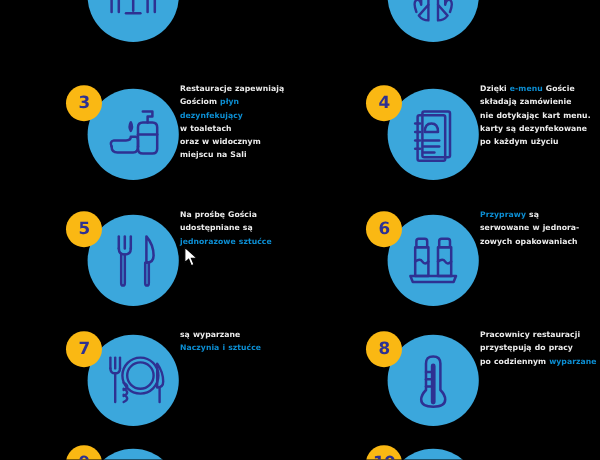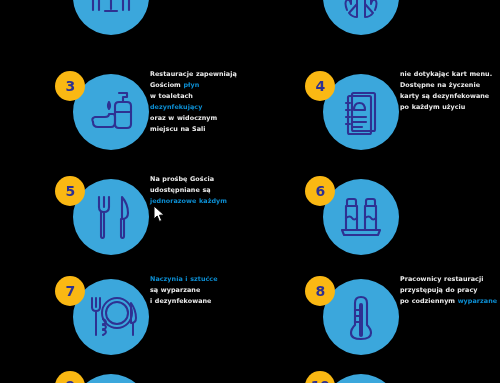--- a/index.html
+++ b/index.html
@@ -105,22 +105,22 @@
             <path d="M26 18 Q24 22 26 25 Q28 22 26 18 Z"></path>
             <path d="M10 38 Q8 34 12 33 L22 33 Q26 33 26 30 L30 30 Q32 30 32 33 L32 38"></path>
             <path d="M10 38 Q10 43 15 43 L28 43 Q32 43 32 38"></path>
           </svg>
         </div>
         <div class="num">3</div>
       </div>
       <div class="txt">
           <div><span class="dim">Restauracje zapewniają</span></div>
           <div><span class="dim">Gościom </span><span class="hl">płyn</span></div>
+          <div><span class="hl">dezynfekujący</span></div>
           <div><span class="dim"> w toaletach</span></div>
-          <div><span class="hl">dezynfekujący</span></div>
           <div><span class="dim">oraz w widocznym</span></div>
           <div><span class="dim">miejscu na Sali</span></div>
         </div>
     </div>
     <div class="cell right">
       <div class="badge-wrap">
         <div class="circle"></div>
         <div class="icon">
           <svg width="52" height="52" viewBox="0 0 52 52" fill="none" stroke="#2E3192" stroke-width="2.1" stroke-linecap="round" stroke-linejoin="round">
             <rect x="17" y="7" width="23" height="38" rx="1.5"></rect>
@@ -131,22 +131,23 @@
             <line x1="18" y1="41" x2="27" y2="41"></line>
             <line x1="11" y1="17" x2="15" y2="17"></line>
             <line x1="11" y1="24" x2="15" y2="24"></line>
             <line x1="11" y1="31" x2="15" y2="31"></line>
             <line x1="11" y1="38" x2="15" y2="38"></line>
           </svg>
         </div>
         <div class="num">4</div>
       </div>
       <div class="txt">
+          <div><span class="dim">Dzięki </span><span class="hl">e-menu</span><span class="dim"> Goście</span></div>
+          <div><span class="dim">składają zamówienie</span></div>
           <div><span class="dim">nie dotykając kart menu.</span></div>
-          <div><span class="dim">Dostępne na życzenie</span></div>
           <div><span class="dim">karty są dezynfekowane</span></div>
           <div><span class="dim">po każdym użyciu</span></div>
         </div>
     </div>
   </div>
 
   <div class="row" style="top:168px;">
     <div class="cell left">
       <div class="badge-wrap">
         <div class="circle"></div>
@@ -159,39 +160,44 @@
             <path d="M19 21 L19 45 Q19 47 17.5 47 Q16 47 16 45 L16 21"></path>
             <path d="M37 6 Q43 13 43 22 Q43 28 37 28 Z"></path>
             <path d="M39 28 L39 45 Q39 47 37.5 47 Q36 47 36 45 L36 28"></path>
           </svg>
         </div>
         <div class="num">5</div>
       </div>
       <div class="txt">
           <div><span class="dim">Na prośbę Gościa</span></div>
           <div><span class="dim">udostępniane są</span></div>
-          <div><span class="hl">jednorazowe każdym</span></div>
+          <div><span class="hl">jednorazowe sztućce</span></div>
         </div>
     </div>
     <div class="cell right">
       <div class="badge-wrap">
         <div class="circle"></div>
         <div class="icon">
           <svg width="54" height="54" viewBox="0 0 54 54" fill="none" stroke="#2E3192" stroke-width="2.1" stroke-linecap="round" stroke-linejoin="round">
             <path d="M12 16 L23 16 L23 40 L12 40 Z"></path>
             <path d="M13 11 Q13 9 15 9 L20 9 Q22 9 22 11 L22 16 L13 16 Z"></path>
             <path d="M12 28 Q16 25 18 28 Q20 31 23 28"></path>
             <path d="M31 16 L42 16 L42 40 L31 40 Z"></path>
             <path d="M32 11 Q32 9 34 9 L39 9 Q41 9 41 11 L41 16 L32 16 Z"></path>
             <path d="M31 28 Q35 25 37 28 Q39 31 42 28"></path>
             <path d="M8 40 L46 40 L44 45 L10 45 Z"></path>
           </svg>
         </div>
         <div class="num">6</div>
       </div>
+      <div class="txt">
+          <div><span class="hl">Przyprawy</span><span class="dim"> są</span></div>
+          <div><span class="dim">serwowane w jednora-</span></div>
+          <div><span class="dim">zowych opakowaniach</span></div>
+        </div>
     </div>
   </div>
 
   <div class="row" style="top:268px;">
     <div class="cell left">
       <div class="badge-wrap">
         <div class="circle"></div>
         <div class="icon">
           <svg width="56" height="56" viewBox="0 0 56 56" fill="none" stroke="#2E3192" stroke-width="2" stroke-linecap="round" stroke-linejoin="round">
             <path d="M9 9 L9 18"></path>
@@ -204,23 +210,22 @@
             <path d="M20 30 Q26 33 20 36"></path>
             <path d="M20 35 Q26 38 20 41"></path>
             <path d="M20 40 Q26 43 20 46"></path>
             <path d="M48 14 Q53 21 53 29 Q53 34 48 34 Z"></path>
             <path d="M50 34 L50 46"></path>
           </svg>
         </div>
         <div class="num">7</div>
       </div>
       <div class="txt">
+          <div><span class="dim">są wyparzane</span></div>
           <div><span class="hl">Naczynia i sztućce</span></div>
-          <div><span class="dim">są wyparzane</span></div>
-          <div><span class="dim">i dezynfekowane</span></div>
         </div>
     </div>
     <div class="cell right">
       <div class="badge-wrap">
         <div class="circle"></div>
         <div class="icon">
           <svg width="52" height="52" viewBox="0 0 52 52" fill="none" stroke="#2E3192" stroke-width="2.1" stroke-linecap="round" stroke-linejoin="round">
             <path d="M20 12 Q20 6 26 6 Q32 6 32 12 L32 34 Q36 38 36 42 Q36 48 26 48 Q16 48 16 42 Q16 38 20 34 Z"></path>
             <path d="M26 14 L26 44" stroke-width="4"></path>
             <line x1="20" y1="19" x2="24" y2="19"></line>

